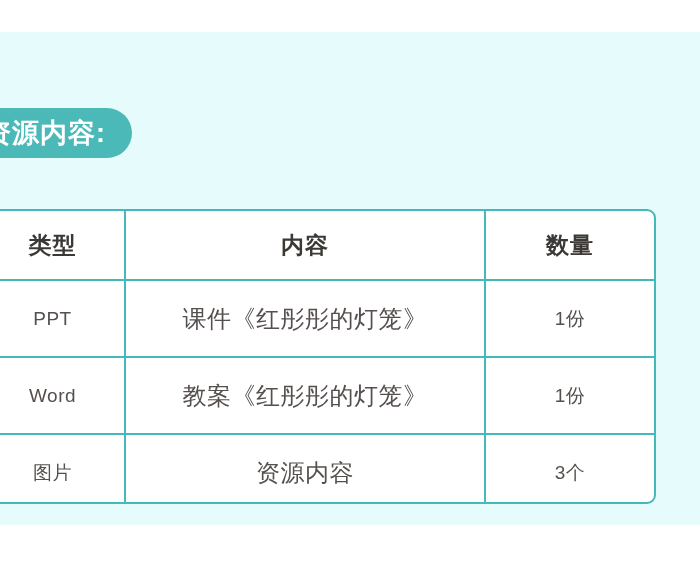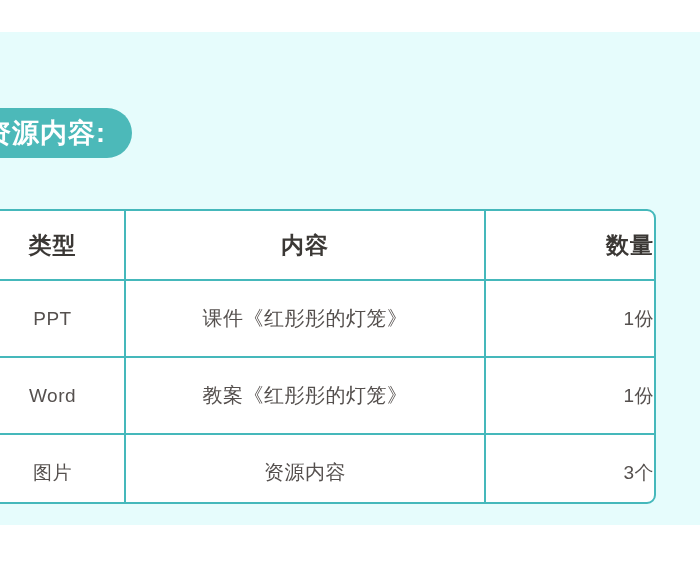--- a/index.html
+++ b/index.html
@@ -77,36 +77,35 @@
   #resource-table td {
     text-align: center;
     vertical-align: middle;
     padding: 0;
     border-right: 2px solid #45b8bb;
     border-bottom: 2px solid #45b8bb;
   }
   #resource-table th:last-child,
   #resource-table td:last-child {
     border-right: none;
-    text-align: right;
   }
   #resource-table tr:last-child td {
     border-bottom: none;
   }
 
   #resource-table thead th {
     height: 68px;
     font-size: 23px;
     font-weight: bold;
     color: #3b3835;
     letter-spacing: 1px;
   }
   #resource-table tbody td {
     height: 75px;
-    font-size: 20px;
+    font-size: 24px;
     font-weight: normal;
     color: #55504e;
     letter-spacing: 0.5px;
   }
   #resource-table tbody td.cell-type,
   #resource-table tbody td.cell-qty {
     font-size: 19px;
   }
 </style>
 </head>

